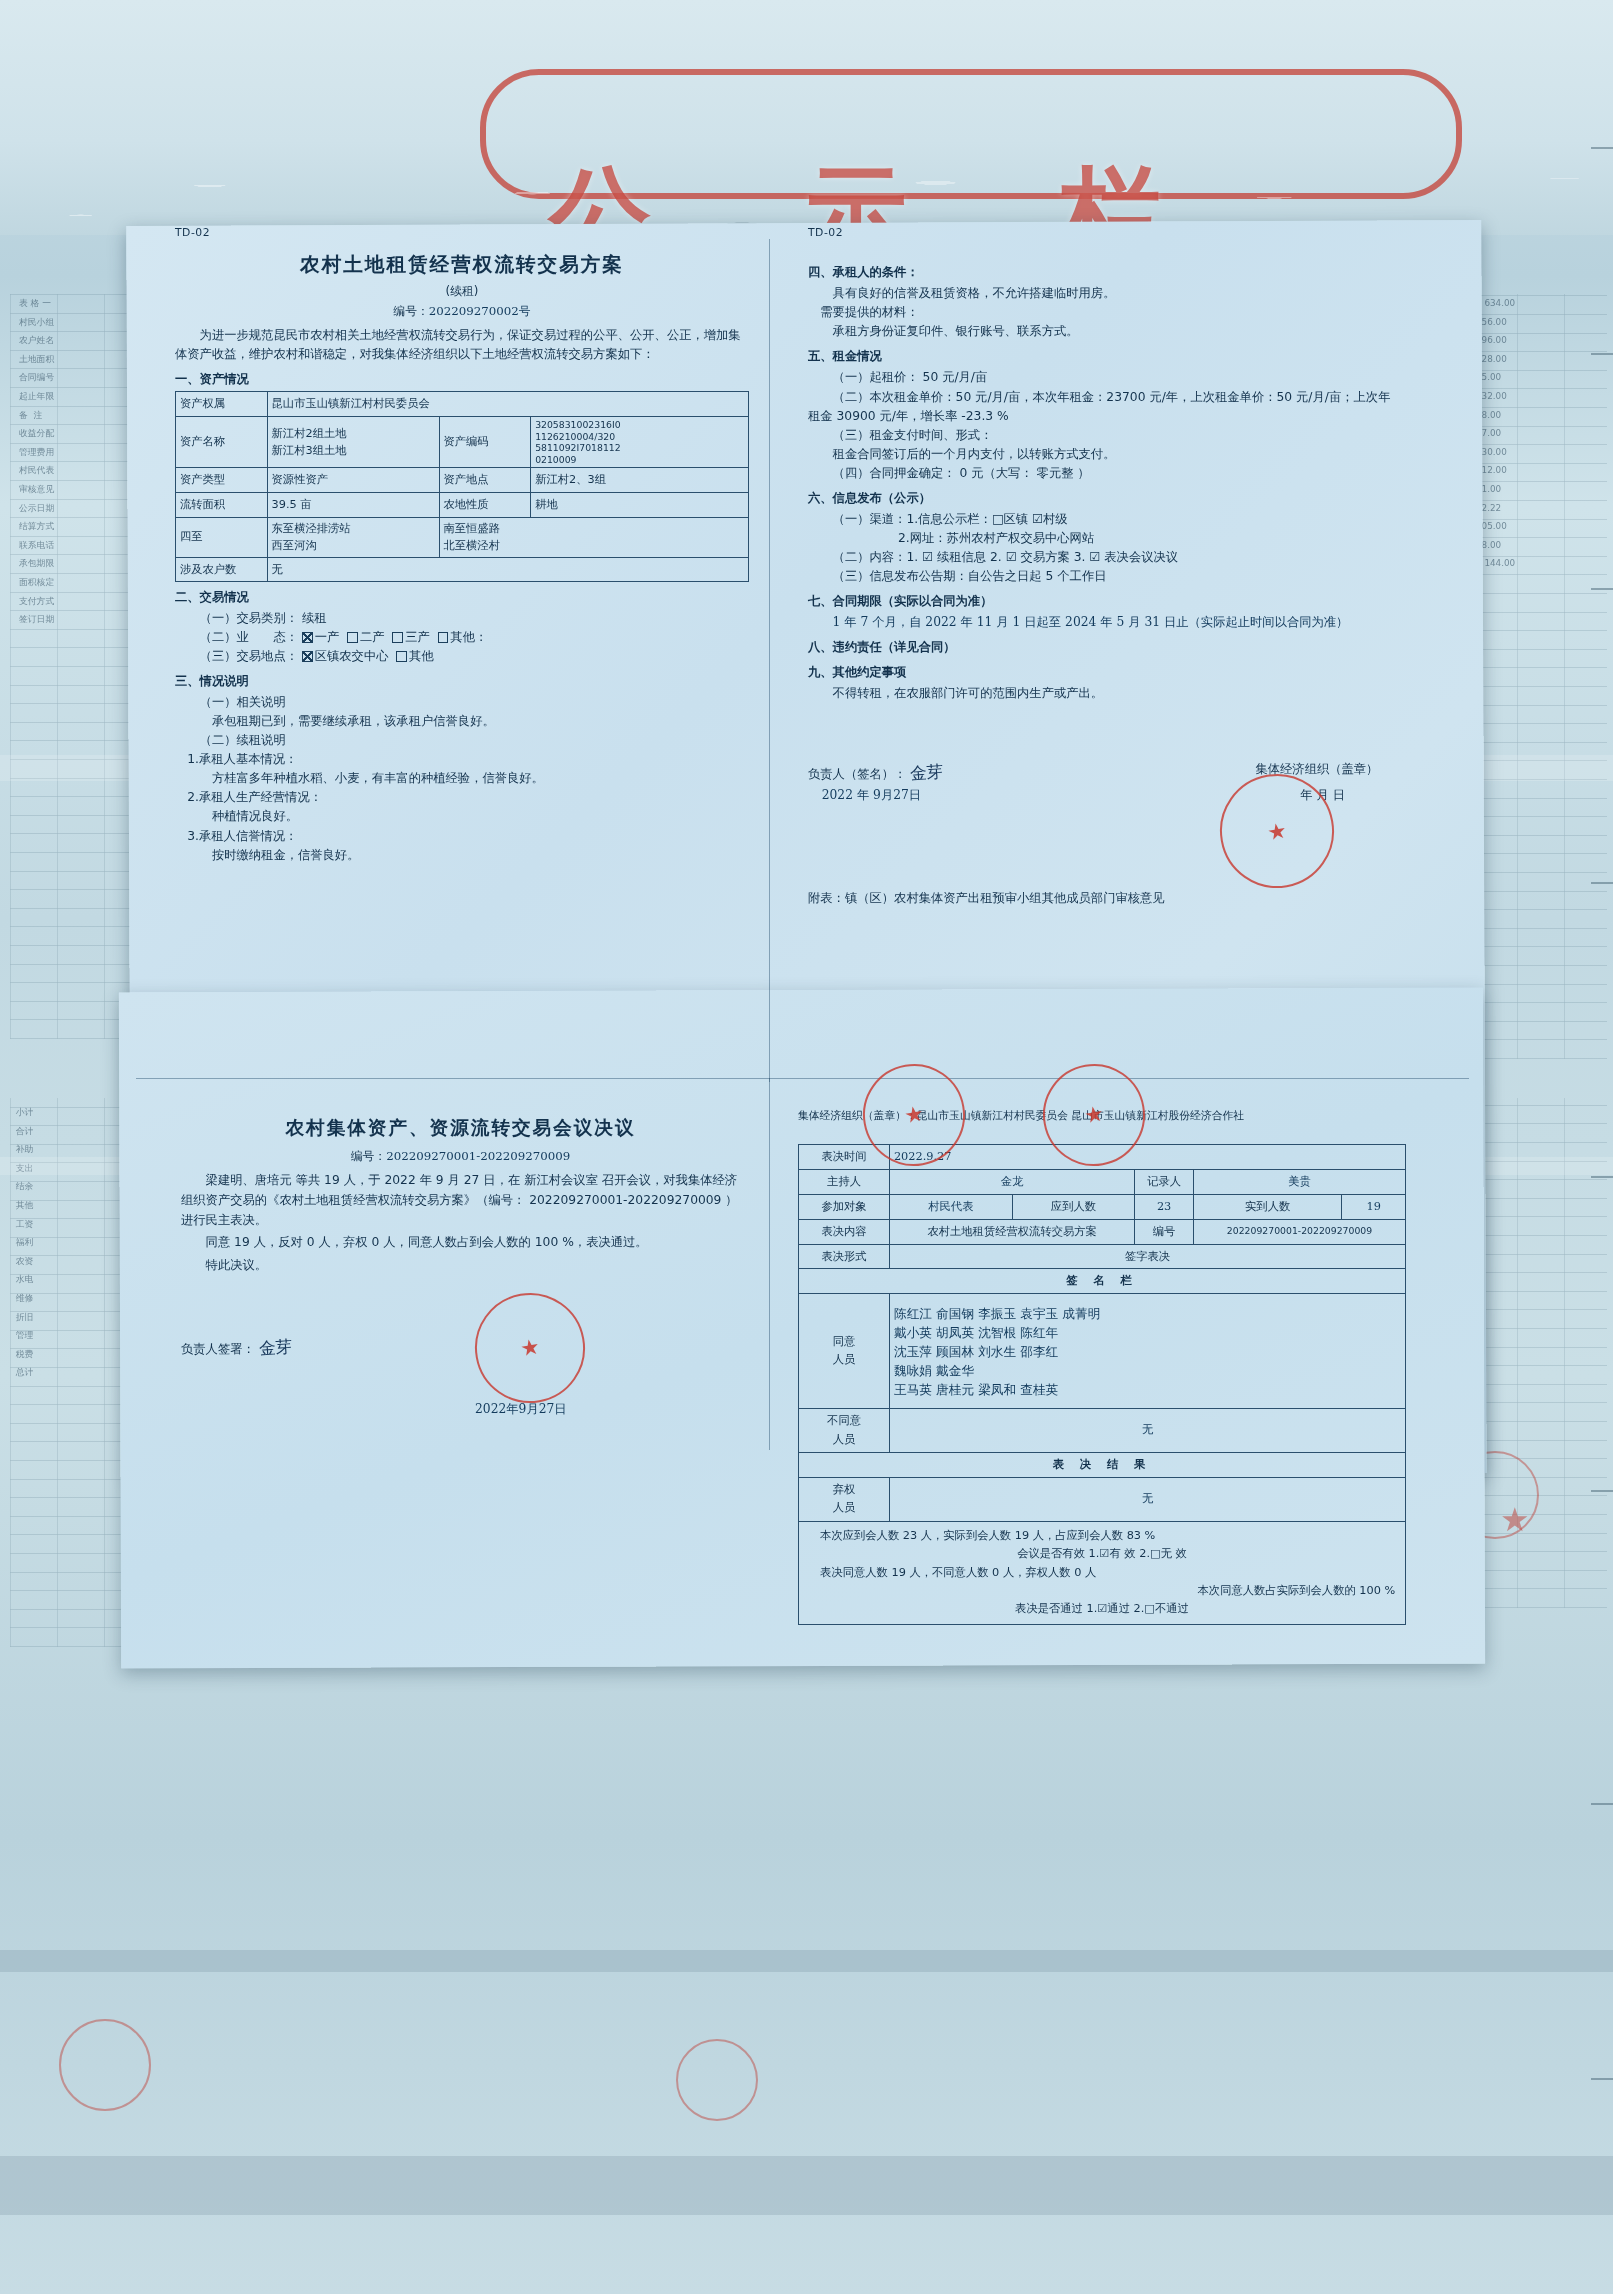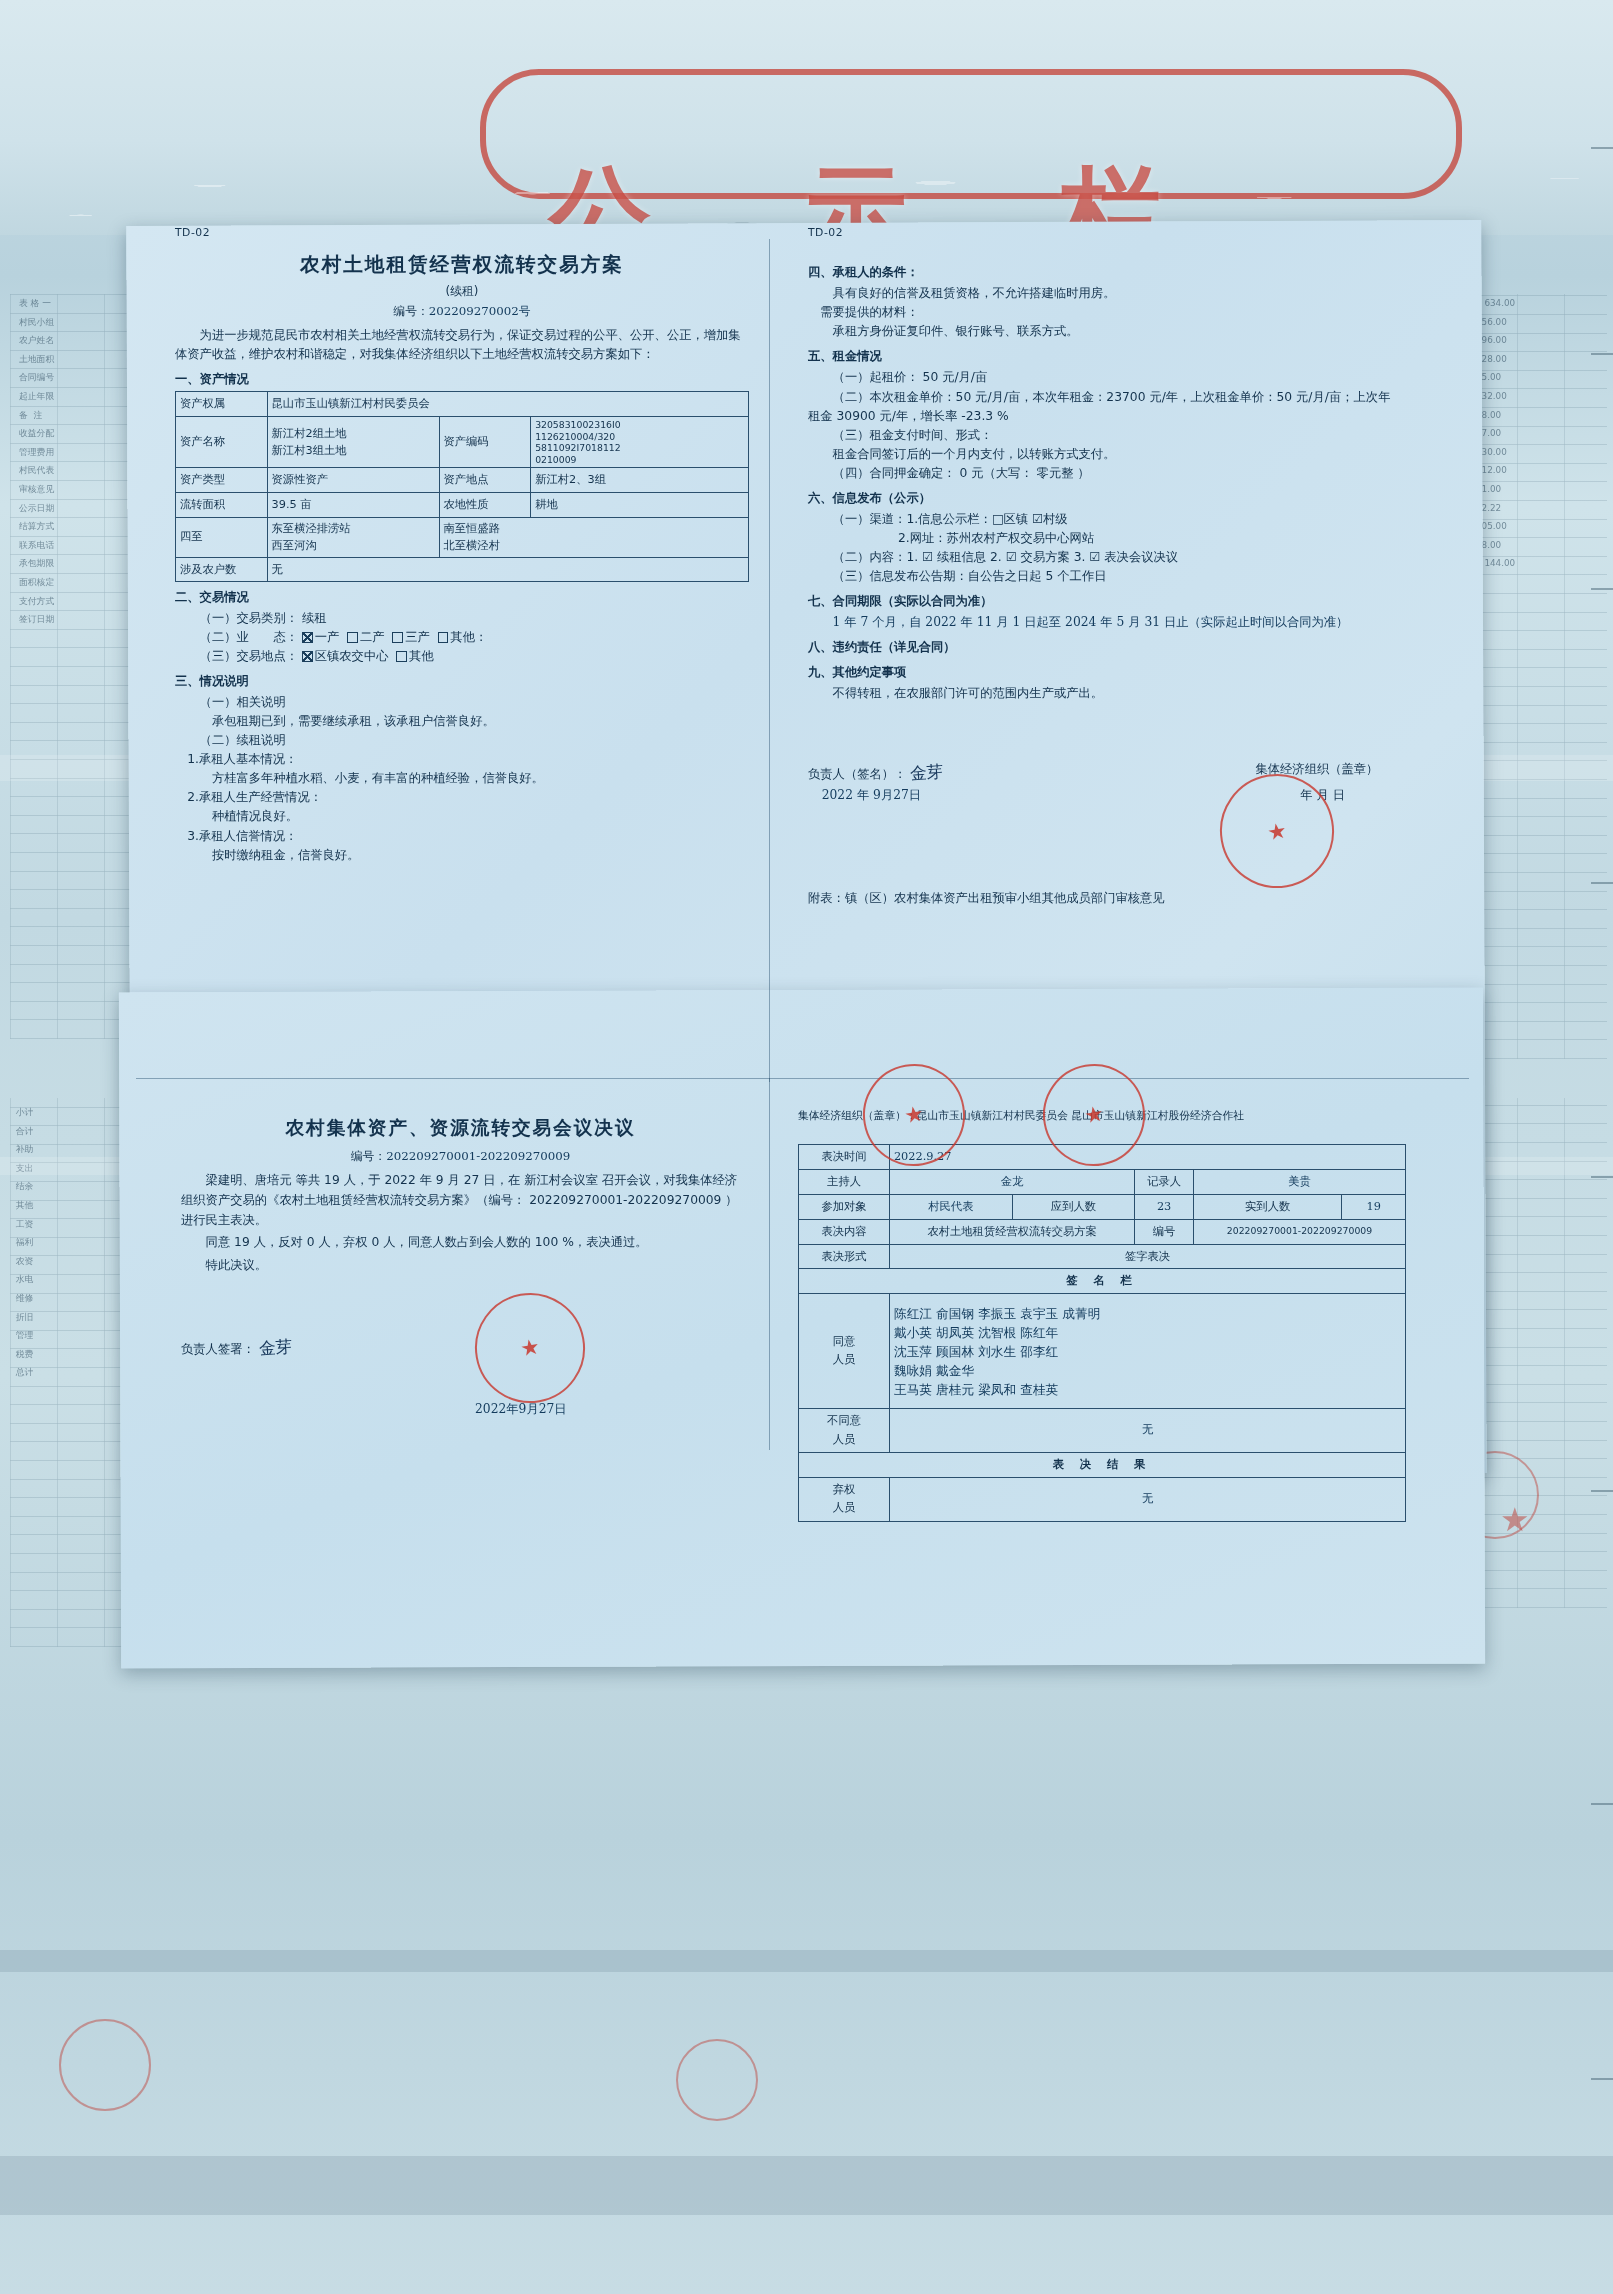--- a/index.html
+++ b/index.html
@@ -365,20 +365,29 @@
         <td colspan="5" class="ctr hand" style="height:37px;">无</td>
       </tr>
       <tr>
         <td colspan="6" class="ctr" style="letter-spacing:5.9px;font-weight:bold;">表  决  结  果</td>
       </tr>
       <tr>
         <td class="ctr" style="white-space:pre-line;">弃权
 人员</td>
         <td colspan="5" class="ctr hand" style="height:37px;">无</td>
       </tr>
+      <tr>
+        <td colspan="6" style="padding:5.9px 9.8px;">
+          <div style="text-indent:1em;">本次应到会人数 23 人，实际到会人数 19 人，占应到会人数 83 %</div>
+          <div class="ctr">会议是否有效  1.☑有 效    2.□无 效</div>
+          <div style="text-indent:1em;">表决同意人数 19 人，不同意人数 0 人，弃权人数 0 人</div>
+          <div style="text-align:right;">本次同意人数占实际到会人数的 100 %</div>
+          <div class="ctr">表决是否通过  1.☑通过      2.□不通过</div>
+        </td>
+      </tr>
     </tbody>
       </table>
 
     <div class="seal" style="left:65px;top:-43px;width:98px;height:98px;">
       <span class="star">★</span>
     </div>
     <div class="seal" style="left:245px;top:-43px;width:98px;height:98px;">
       <span class="star">★</span>
     </div>
   </div>

